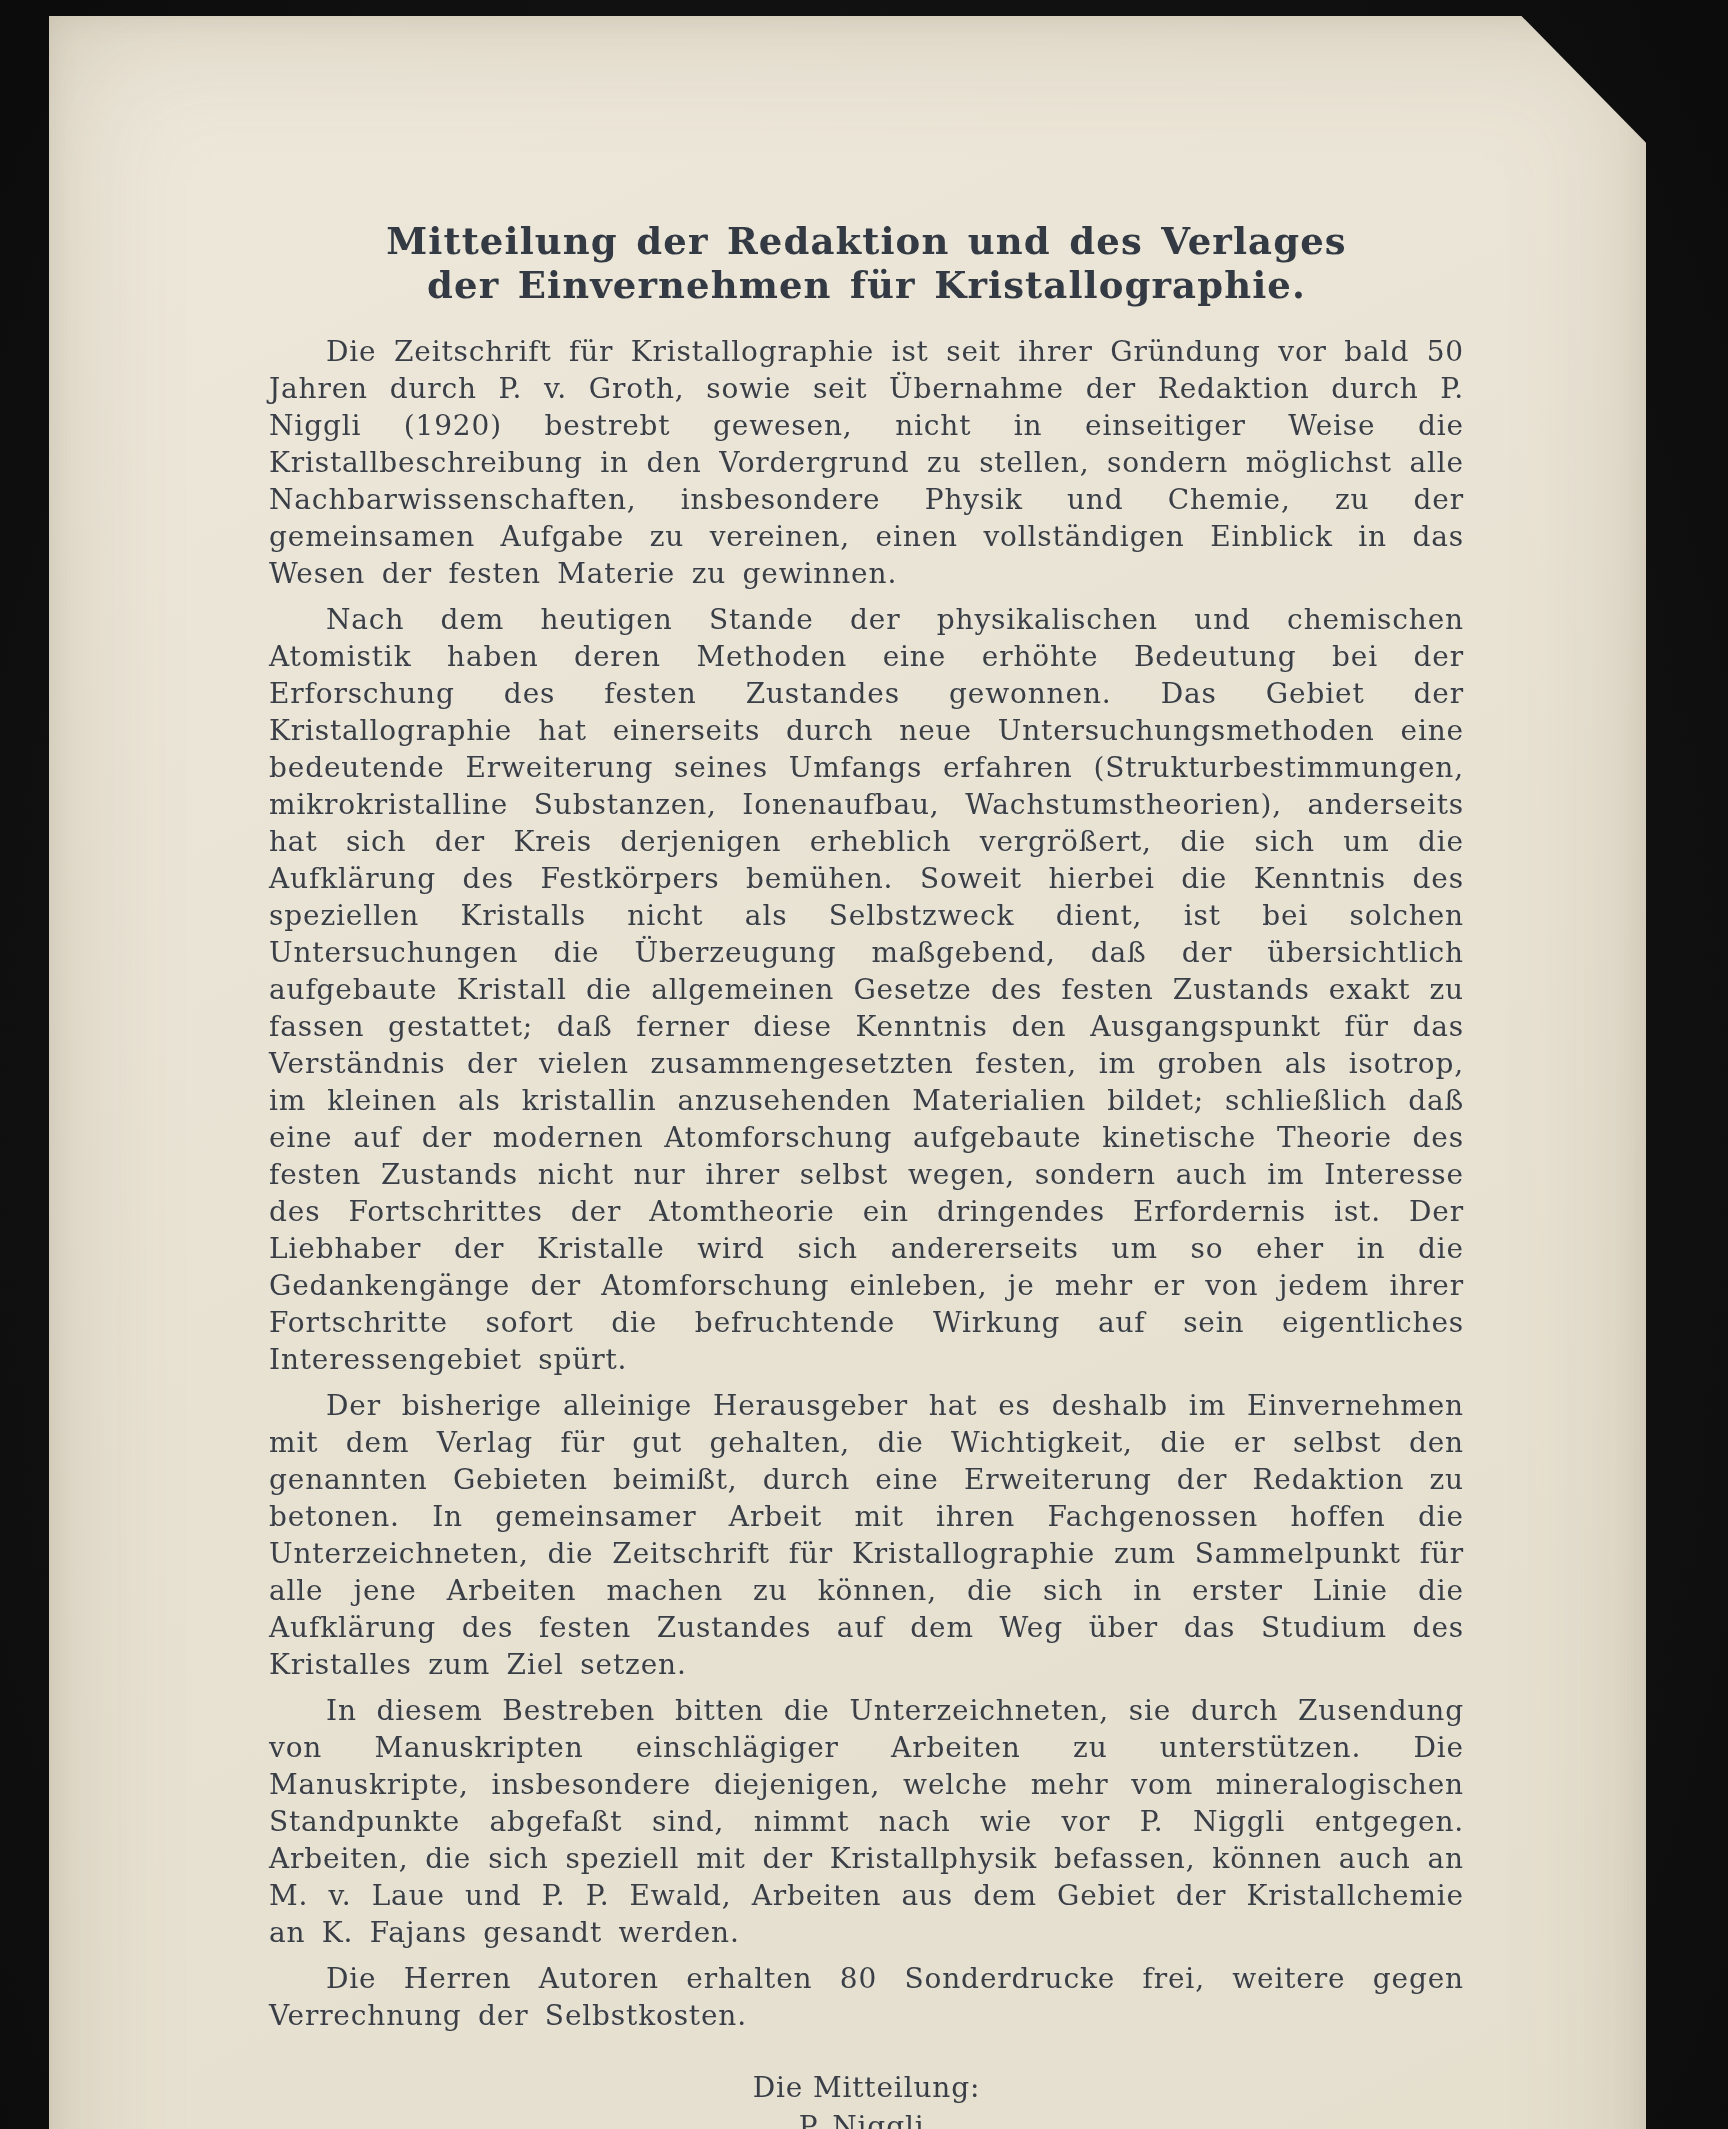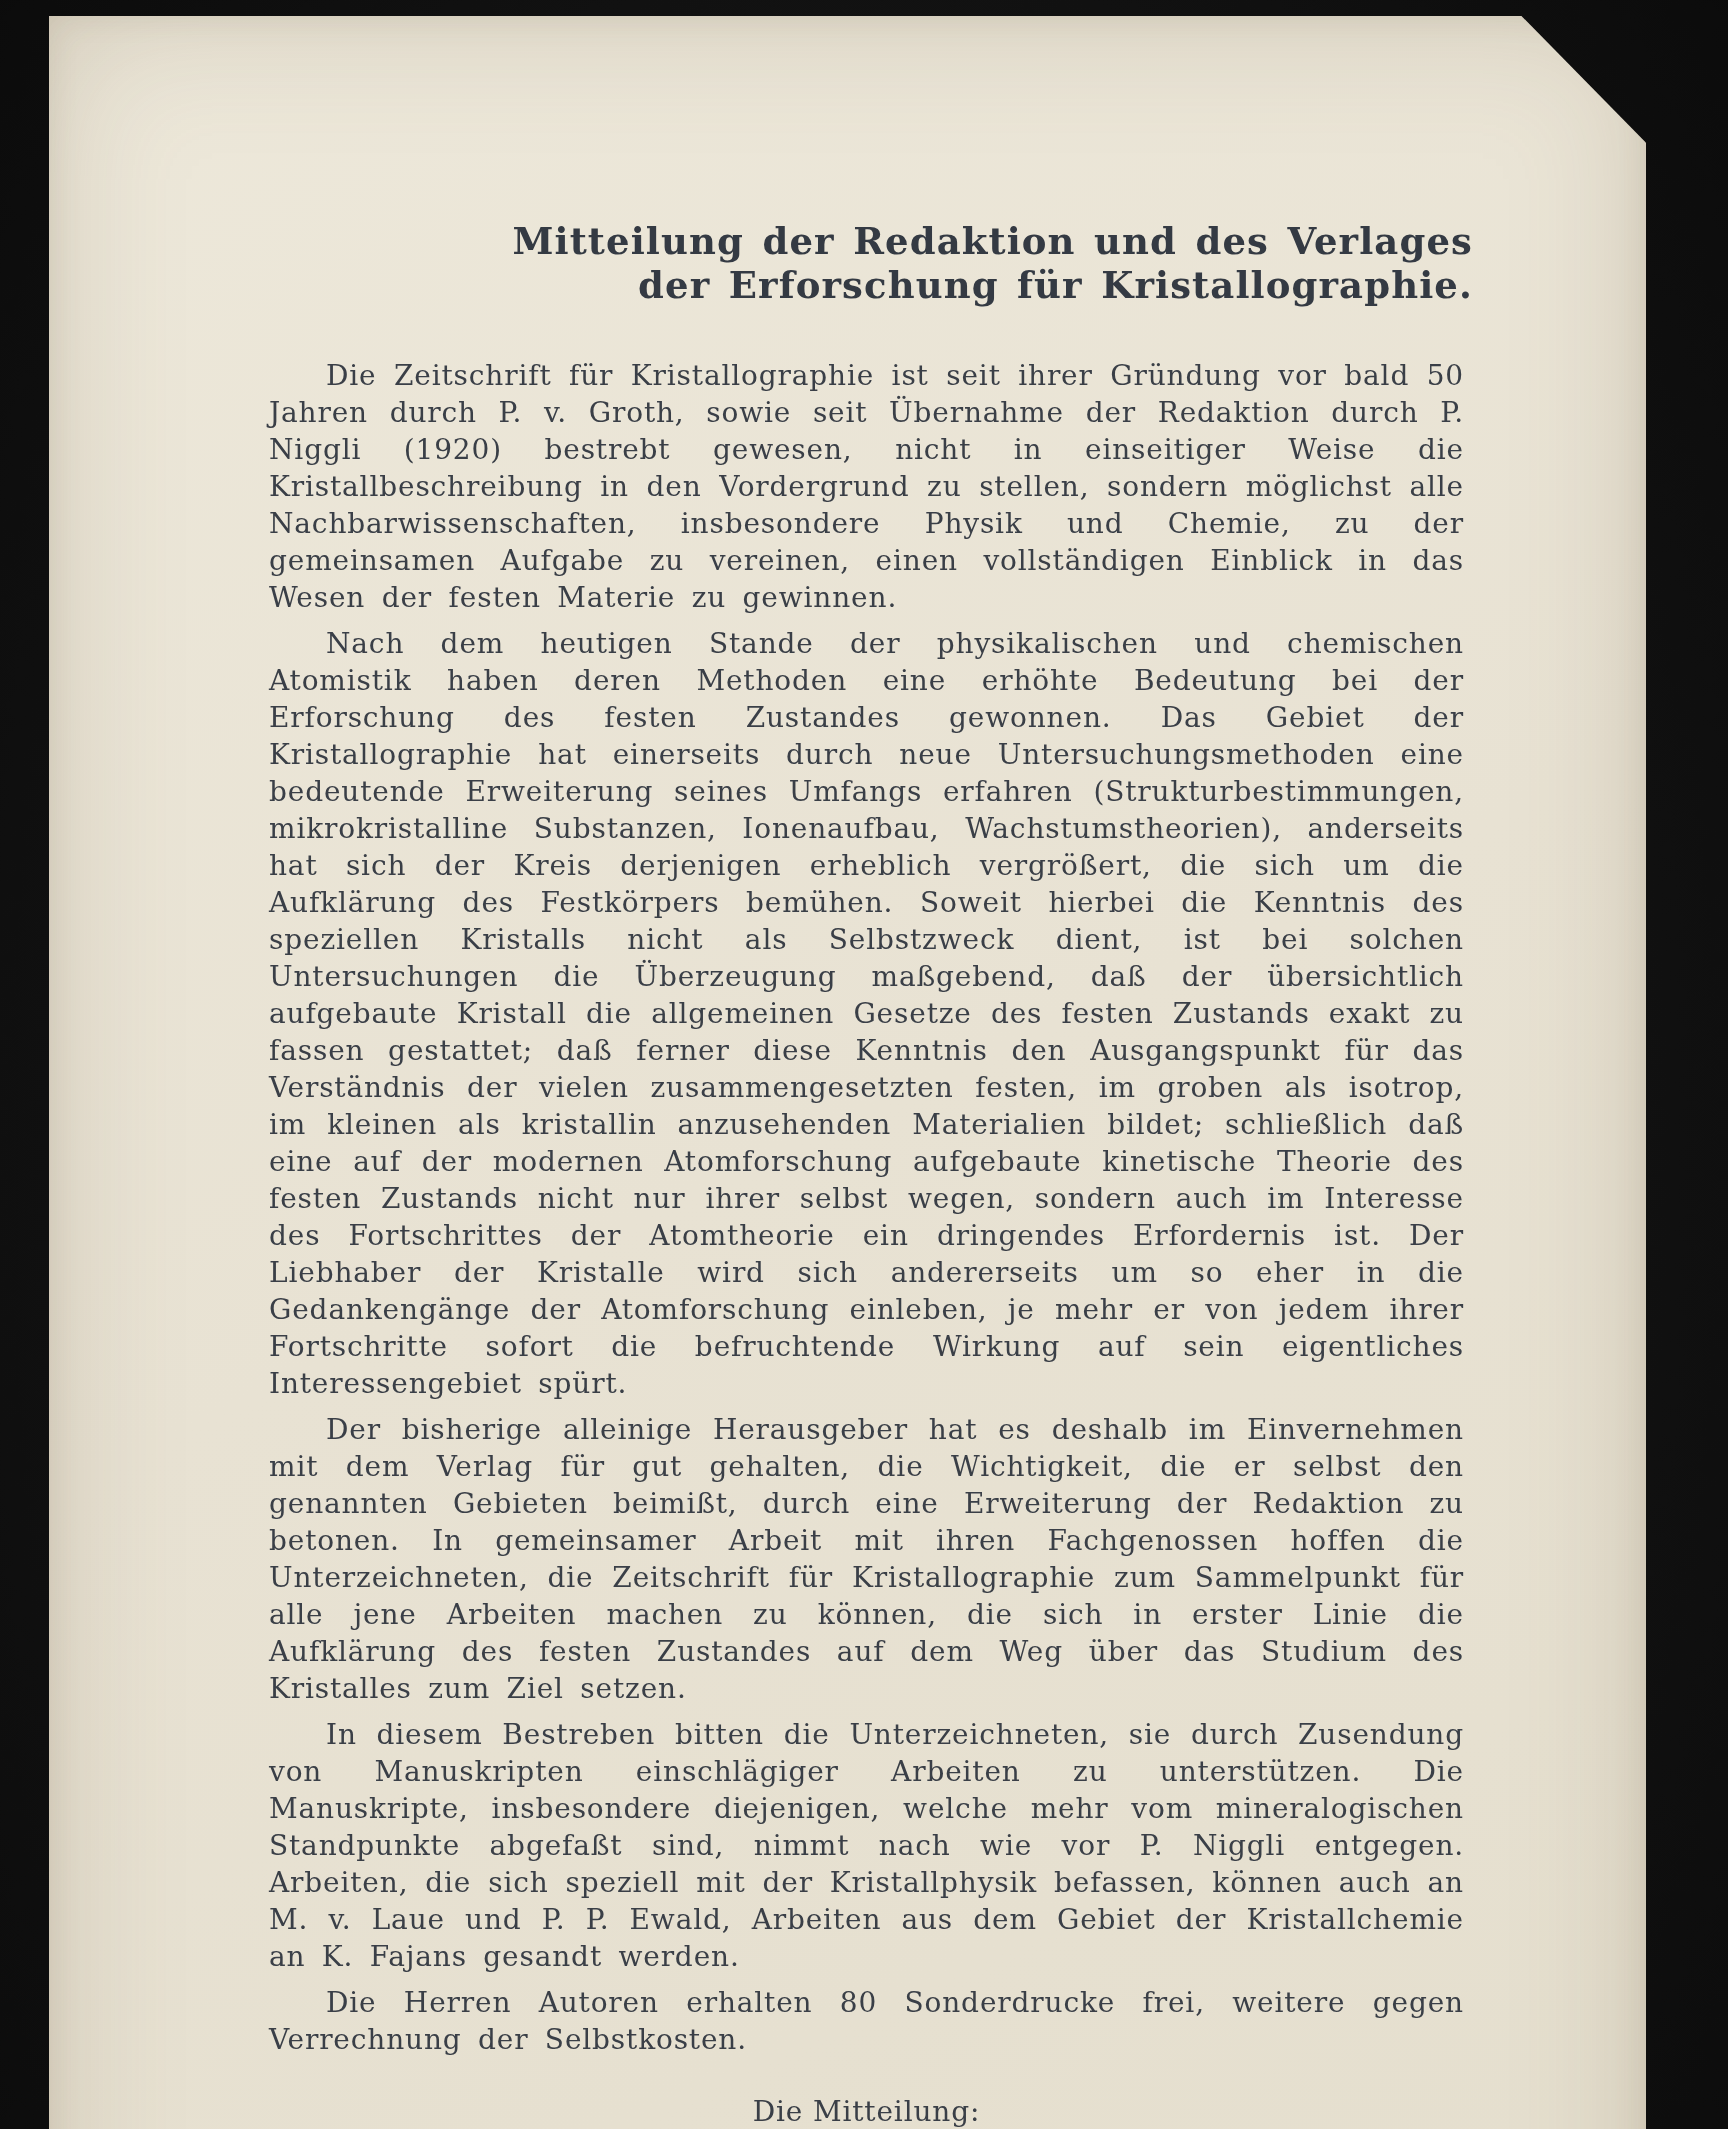--- a/index.html
+++ b/index.html
@@ -24,22 +24,22 @@
     clip-path: polygon(0 0, 92.2% 0, 100% 5%, 100% 100%, 0 100%);
     box-shadow: inset 0 0 136px rgba(110, 92, 62, 0.22), inset 0 0 30px rgba(110, 92, 62, 0.12);
   }
   .content {
     margin-left: 211px;
     padding-top: 203px;
     width: 1213px;
     color: #3a3f47;
   }
   .title {
-    margin: 0 0 50px 0;
-    text-align: right;
+    margin: 0 0 26px 0;
+    text-align: center;
     font-size: 37px;
     font-weight: bold;
     line-height: 44px;
     letter-spacing: 0.03em;
     word-spacing: 0.12em;
     color: #343a43;
   }
   .title-line {
     display: block;
   }
@@ -62,21 +62,21 @@
   }
 </style>
 </head>
 <body>
 
 <div class="paper">
   <div class="content">
 
     <h1 class="title">
       <span class="title-line">Mitteilung der Redaktion und des Verlages</span>
-      <span class="title-line">der Erforschung für Kristallographie.</span>
+      <span class="title-line">der Einvernehmen für Kristallographie.</span>
     </h1>
 
     <p class="para">Die Zeitschrift für Kristallographie ist seit ihrer Gründung vor bald 50 Jahren durch P. v. Groth, sowie seit Übernahme der Redaktion durch P. Niggli (1920) bestrebt gewesen, nicht in einseitiger Weise die Kristallbeschreibung in den Vordergrund zu stellen, sondern möglichst alle Nachbarwissenschaften, insbesondere Physik und Chemie, zu der gemeinsamen Aufgabe zu vereinen, einen vollständigen Einblick in das Wesen der festen Materie zu gewinnen.</p>
     <p class="para">Nach dem heutigen Stande der physikalischen und chemischen Atomistik haben deren Methoden eine erhöhte Bedeutung bei der Erforschung des festen Zustandes gewonnen. Das Gebiet der Kristallographie hat einerseits durch neue Untersuchungsmethoden eine bedeutende Erweiterung seines Umfangs erfahren (Strukturbestimmungen, mikrokristalline Substanzen, Ionenaufbau, Wachstumstheorien), anderseits hat sich der Kreis derjenigen erheblich vergrößert, die sich um die Aufklärung des Festkörpers bemühen. Soweit hierbei die Kenntnis des speziellen Kristalls nicht als Selbstzweck dient, ist bei solchen Untersuchungen die Überzeugung maßgebend, daß der übersichtlich aufgebaute Kristall die allgemeinen Gesetze des festen Zustands exakt zu fassen gestattet; daß ferner diese Kenntnis den Ausgangspunkt für das Verständnis der vielen zusammengesetzten festen, im groben als isotrop, im kleinen als kristallin anzusehenden Materialien bildet; schließlich daß eine auf der modernen Atomforschung aufgebaute kinetische Theorie des festen Zustands nicht nur ihrer selbst wegen, sondern auch im Interesse des Fortschrittes der Atomtheorie ein dringendes Erfordernis ist. Der Liebhaber der Kristalle wird sich andererseits um so eher in die Gedankengänge der Atomforschung einleben, je mehr er von jedem ihrer Fortschritte sofort die befruchtende Wirkung auf sein eigentliches Interessengebiet spürt.</p>
     <p class="para">Der bisherige alleinige Herausgeber hat es deshalb im Einvernehmen mit dem Verlag für gut gehalten, die Wichtigkeit, die er selbst den genannten Gebieten beimißt, durch eine Erweiterung der Redaktion zu betonen. In gemeinsamer Arbeit mit ihren Fachgenossen hoffen die Unterzeichneten, die Zeitschrift für Kristallographie zum Sammelpunkt für alle jene Arbeiten machen zu können, die sich in erster Linie die Aufklärung des festen Zustandes auf dem Weg über das Studium des Kristalles zum Ziel setzen.</p>
     <p class="para">In diesem Bestreben bitten die Unterzeichneten, sie durch Zusendung von Manuskripten einschlägiger Arbeiten zu unterstützen. Die Manuskripte, insbesondere diejenigen, welche mehr vom mineralogischen Standpunkte abgefaßt sind, nimmt nach wie vor P. Niggli entgegen. Arbeiten, die sich speziell mit der Kristallphysik befassen, können auch an M. v. Laue und P. P. Ewald, Arbeiten aus dem Gebiet der Kristallchemie an K. Fajans gesandt werden.</p>
     <p class="para">Die Herren Autoren erhalten 80 Sonderdrucke frei, weitere gegen Verrechnung der Selbstkosten.</p>
 
     <div class="sig-block">
       <div>Die Mitteilung:</div>

